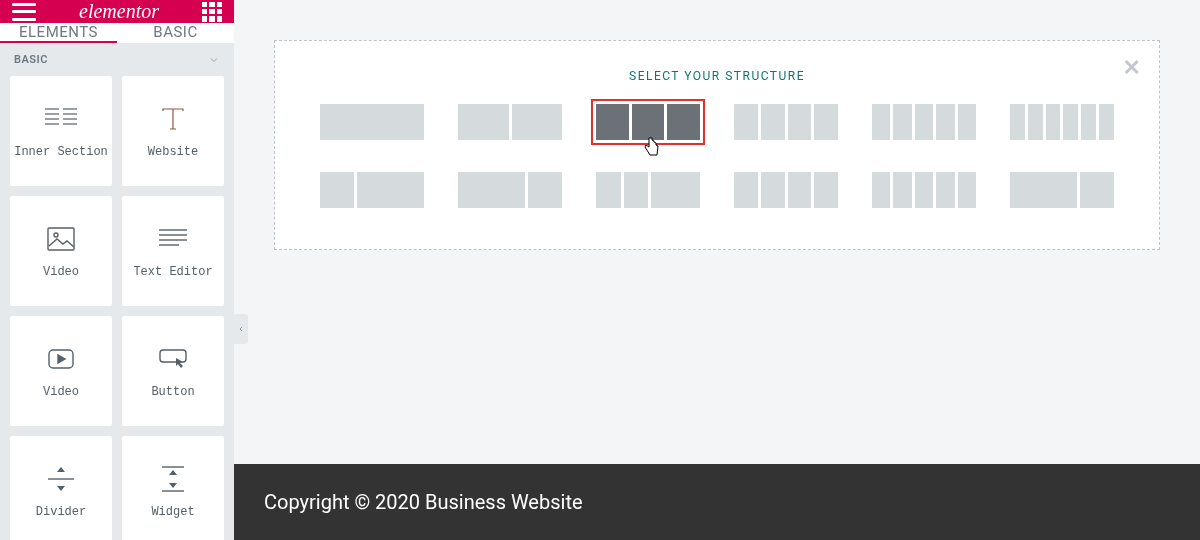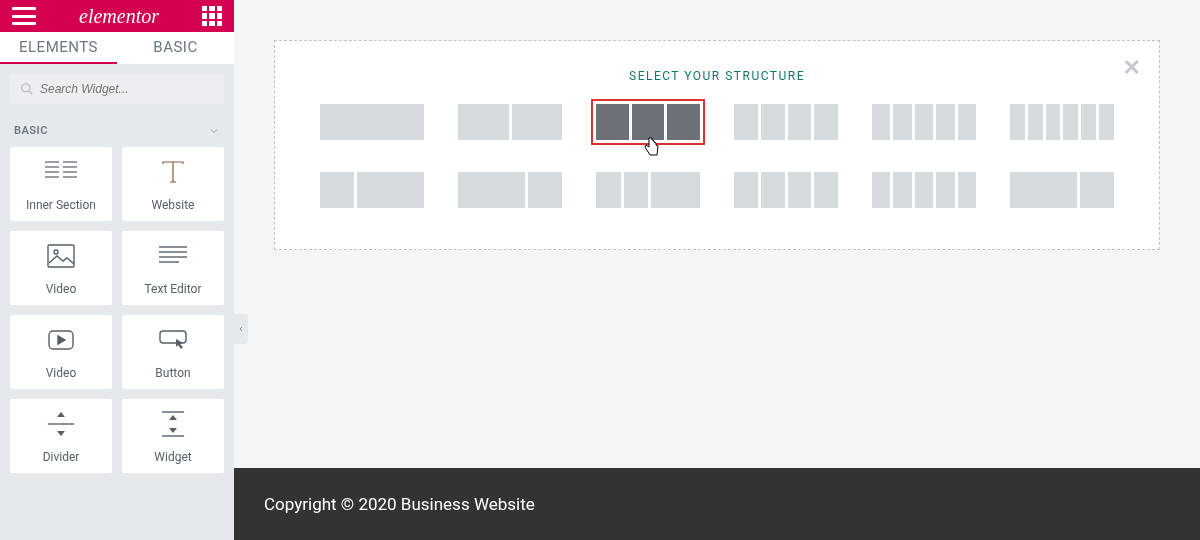--- a/index.html
+++ b/index.html
@@ -16,37 +16,37 @@
 .tab { flex: 1; display: flex; align-items: center; justify-content: center; font-size: 15px; font-weight: 400; color: #6d7882; letter-spacing: .5px; cursor: pointer; border-bottom: 2px solid transparent; }
 .tab.active { border-bottom: 2px solid #d5004f; color: #6d7882; }
 .tab:not(.active) { background: #fff; }
 .search-wrap { padding: 10px; }
 .search { position: relative; }
 .search-icon { position: absolute; left: 10px; top: 50%; transform: translateY(-50%); color: #b5b9bf; }
 .search input { width: 100%; height: 30px; border: none; background: #eceef1; padding: 0 10px 0 30px; font-size: 12px; font-style: italic; color: #8a8f96; border-radius: 2px; outline: none; }
 .category { display: flex; align-items: center; justify-content: space-between; padding: 10px 14px; font-size: 11px; font-weight: 600; color: #6d7882; letter-spacing: .5px; cursor: pointer; }
 .chevron { color: #9ba0a6; }
 .widgets { display: grid; grid-template-columns: 1fr 1fr; gap: 10px; padding: 0 10px; }
-.widget { background: #fff; height: 74px; display: flex; flex-direction: column; align-items: center; justify-content: center; gap: 10px; cursor: grab; border-radius: 2px; }
+.widget { background: #fff; height: 110px; display: flex; flex-direction: column; align-items: center; justify-content: center; gap: 10px; cursor: grab; border-radius: 2px; font-family: Liberation Mono, monospace; }
 .widget-icon { color: #556068; height: 32px; display:flex; align-items:center; justify-content:center; }
 .widget-label { font-size: 12px; color: #556068; }
 .collapse-handle { position: absolute; right: -14px; top: 314px; width: 14px; height: 30px; background: #e6e9ec; border-radius: 0 3px 3px 0; display: flex; align-items: center; justify-content: center; color: #8a8f96; cursor: pointer; font-size: 12px; }
 .canvas { flex: 1; display: flex; flex-direction: column; background: #f4f5f6; }
 .canvas-body { flex: 1; padding: 40px; position: relative; }
 .structure-box { border: 1px dashed #bfc3c8; background: #fff; padding: 28px 40px 36px; position: relative; }
 .close-x { position: absolute; right: 18px; top: 14px; color: #c4c8cd; font-size: 22px; font-weight: 700; cursor: pointer; }
 .structure-title { text-align: center; font-size: 12px; letter-spacing: 1.5px; color: #0f766e; margin-bottom: 16px; }
 .struct-rows { display: flex; flex-direction: column; gap: 22px; align-items: center; }
 .struct-row { display: flex; gap: 24px; }
 .struct { width: 114px; height: 46px; display: flex; gap: 3px; cursor: pointer; position: relative; padding: 3px; border: 2px solid transparent; }
 .struct.selected { border: 2px solid #e03030; }
 .struct .col { background: #d5dadc; }
 .struct.selected .col { background: #6b7176; }
 .cursor-hand { position: absolute; left: 50px; top: 36px; pointer-events: none; }
-.footer { background: #333333; color: #fff; padding: 26px 30px; font-size: 17px; }
+.footer { background: #333333; color: #fff; padding: 26px 30px; font-size: 20px; }
 svg { display: block; }
 </style>
 </head>
 <body>
 
 <div class="app">
   <aside class="sidebar">
     <div class="header">
       <div class="hamburger">
           <span></span>
@@ -65,31 +65,20 @@
           <span></span>
           <span></span>
         </div>
     </div>
 
     <div class="tabs">
       <div class="tab active">ELEMENTS</div>
       <div class="tab">BASIC</div>
     </div>
 
-    <div class="search-wrap">
-      <div class="search">
-        <span class="search-icon">
-          <svg width="14" height="14" viewBox="0 0 24 24" fill="none" stroke="currentColor" stroke-width="2">
-              <circle cx="10" cy="10" r="7"></circle>
-              <line x1="21" y1="21" x2="15" y2="15"></line>
-            </svg>
-        </span>
-        <input type="text" placeholder="Search Widget..." style="">
-      </div>
-    </div>
 
     <div class="category">
       <span>BASIC</span>
       <span class="chevron">
         <svg width="12" height="12" viewBox="0 0 24 24" fill="none" stroke="currentColor" stroke-width="2">
             <polyline points="6 9 12 15 18 9"></polyline>
           </svg>
       </span>
     </div>
 

